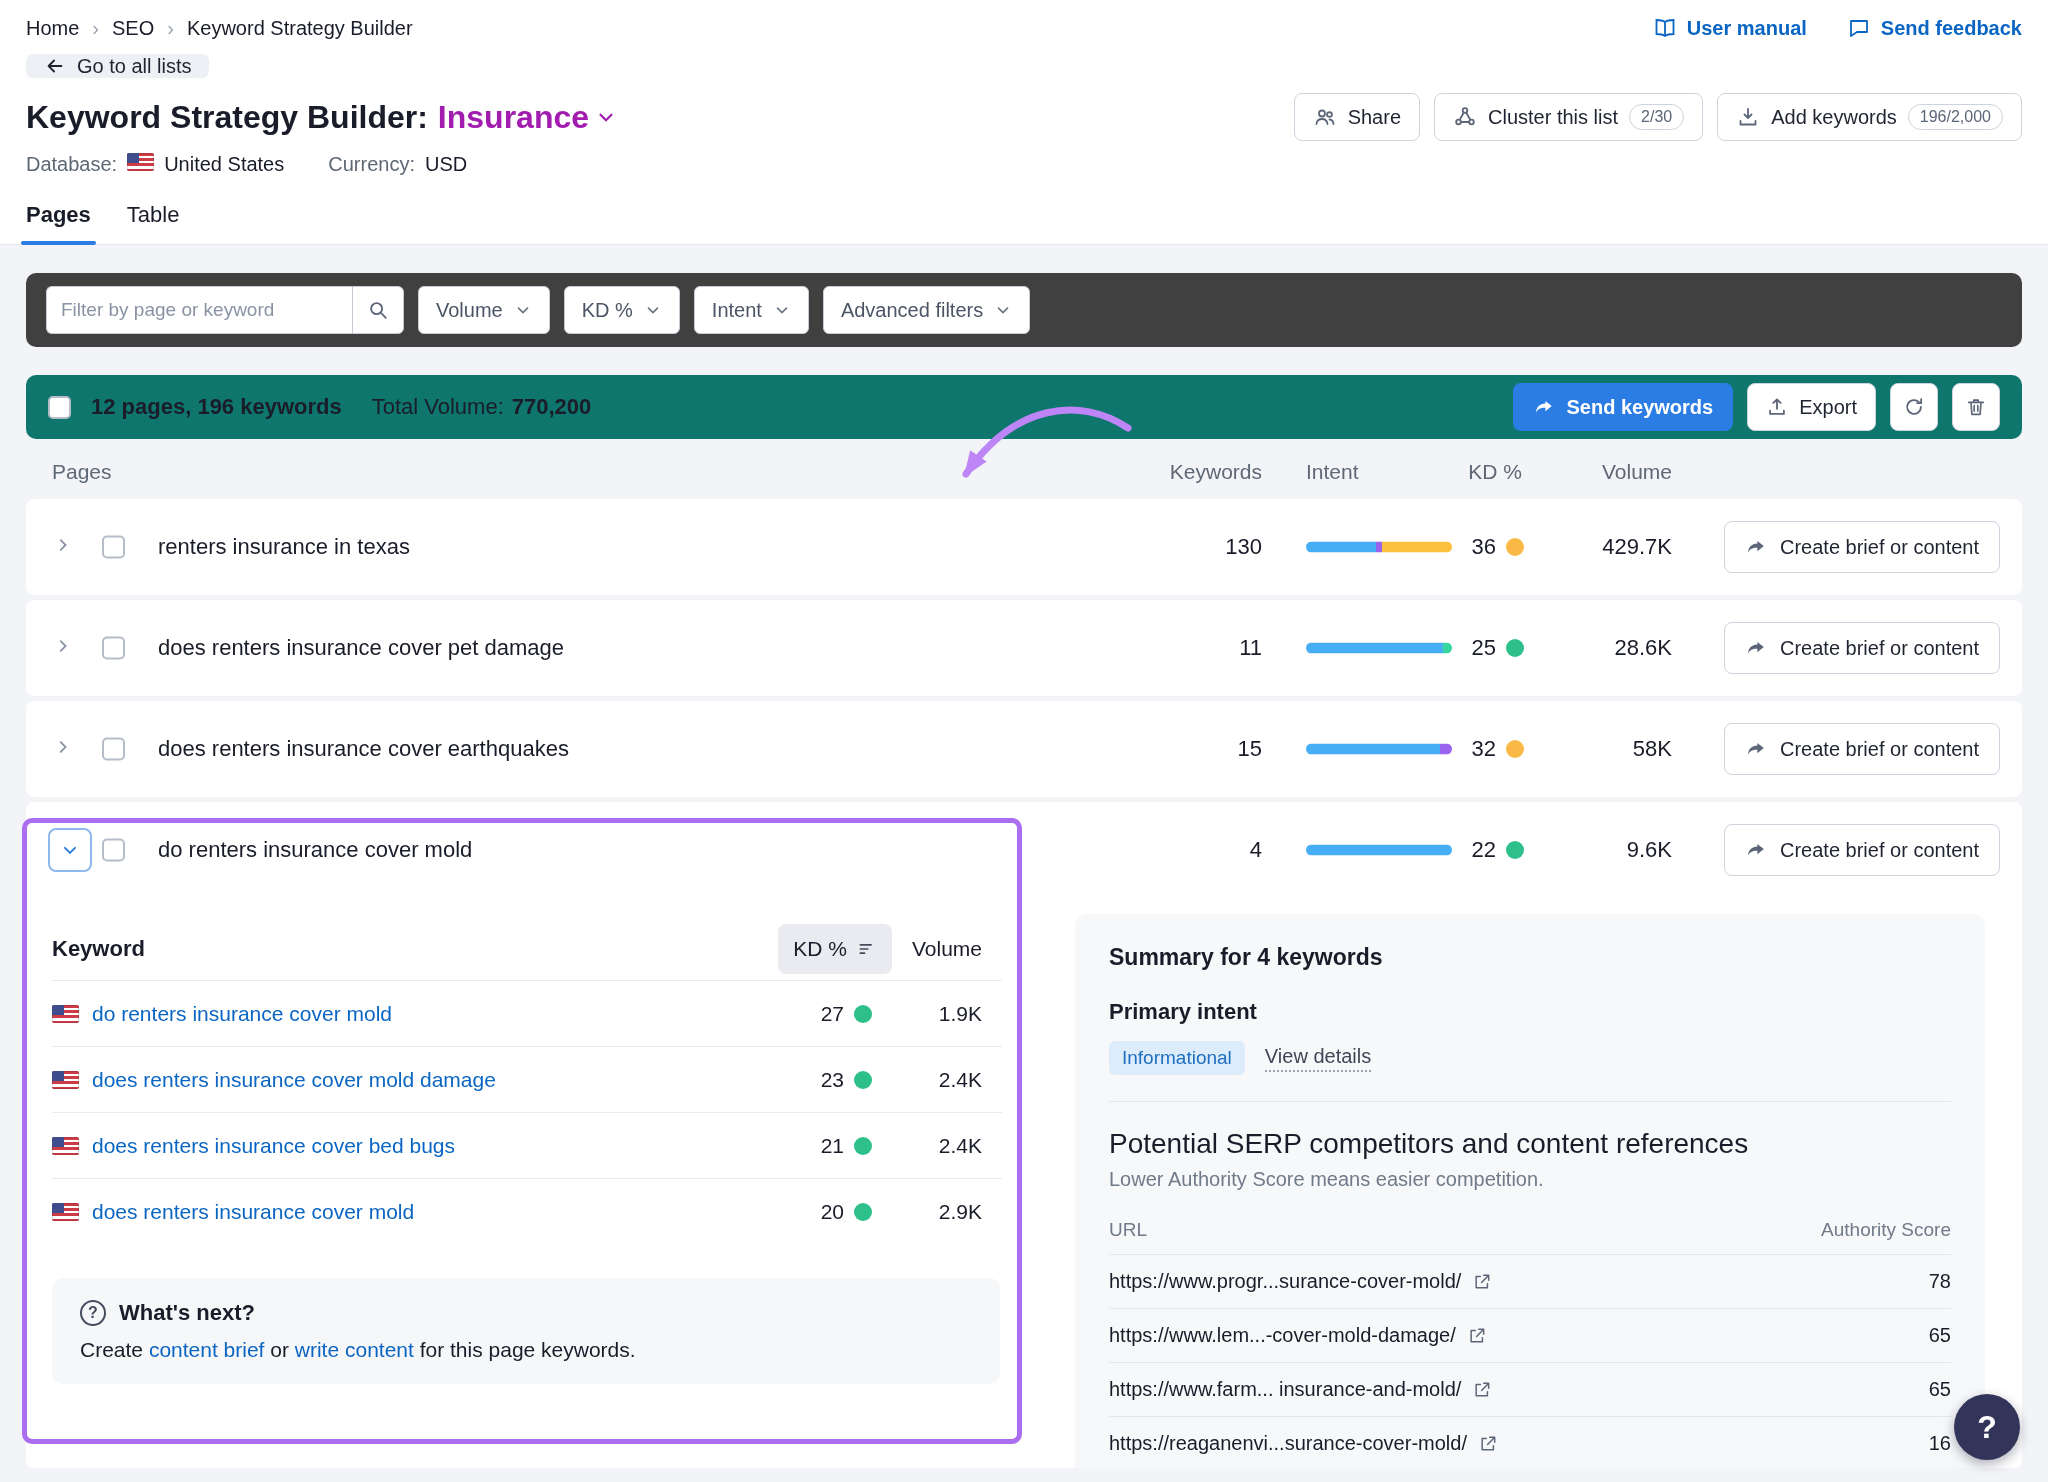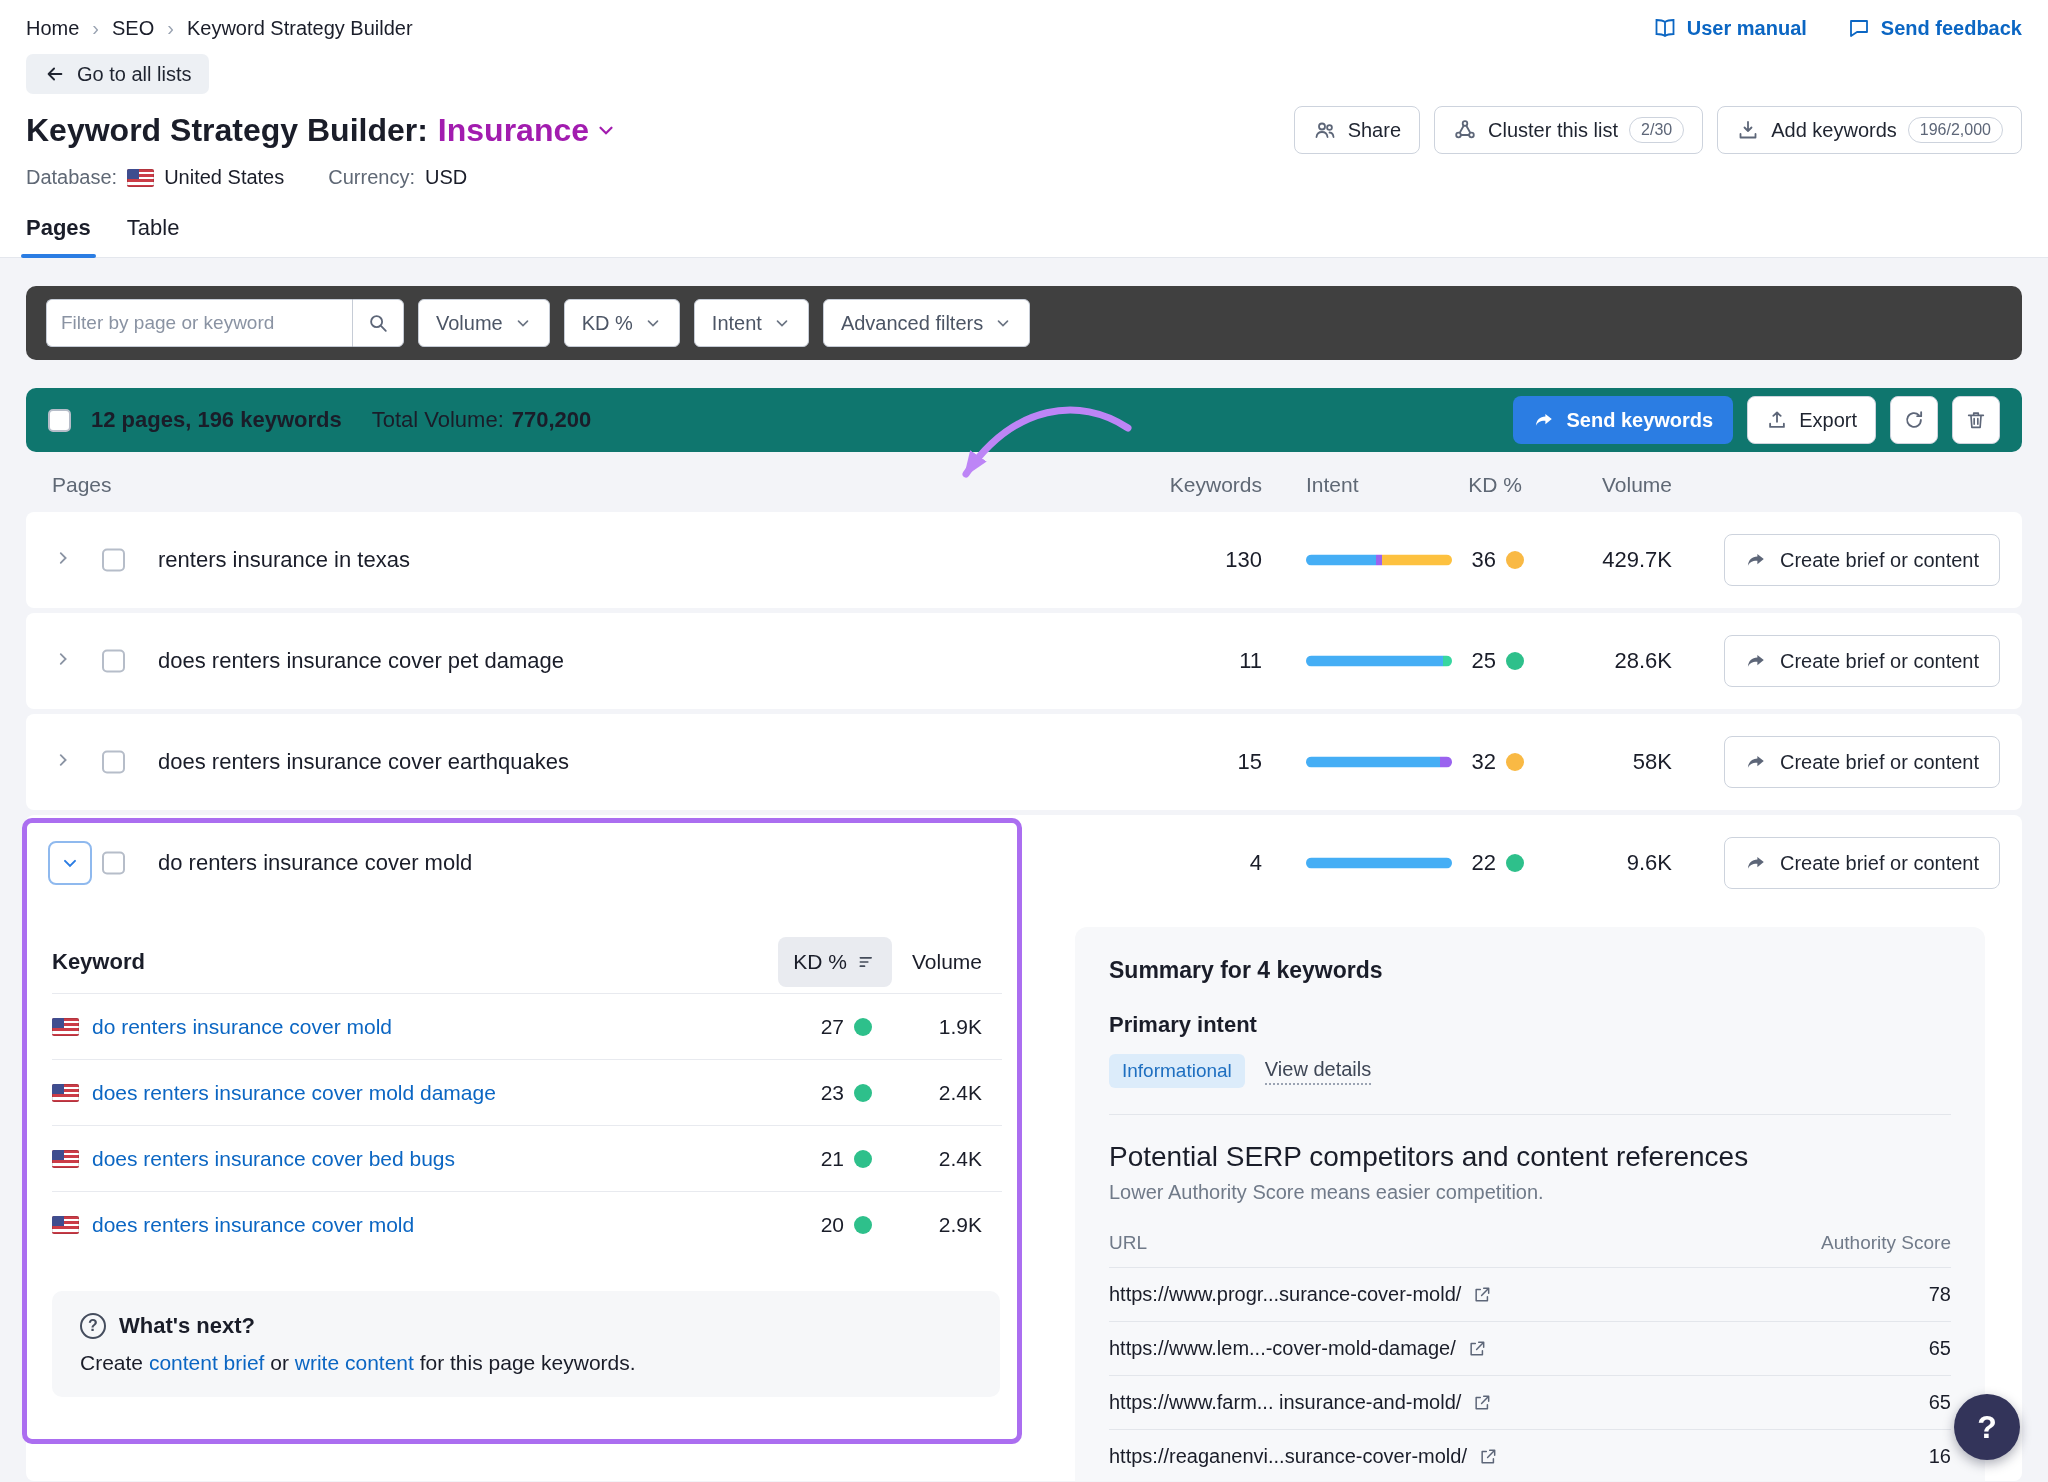--- a/index.html
+++ b/index.html
@@ -16,32 +16,32 @@
   .top-white{background:#fff}
   .topbar{display:flex;justify-content:space-between;align-items:center;padding:16px 26px 0}
   .breadcrumb{display:flex;align-items:center;gap:13px;font-size:20px;color:#1a1d29}
   .breadcrumb .sep{color:#9aa3b2;font-size:20px}
   .crumb{cursor:pointer}
   .top-links{display:flex;gap:40px}
   .top-link{display:flex;align-items:center;gap:10px;color:#0b66c3;font-size:20px;font-weight:600;cursor:pointer}
 
   .back-row{padding:14px 26px 0}
   .btn-muted{display:inline-flex;align-items:center;gap:11px;background:#edf0f4;border:none;border-radius:7px;
-    height:40px;padding:0 18px;font-size:20px;color:#1f2430;cursor:pointer}
+    height:24px;padding:0 18px;font-size:20px;color:#1f2430;cursor:pointer}
 
   .title-row{display:flex;justify-content:space-between;align-items:center;padding:12px 26px 0}
   .page-title{font-size:32px;font-weight:700;display:flex;align-items:center}
   .list-name{color:#a21caf;margin-left:10px;display:inline-flex;align-items:center;gap:6px;cursor:pointer}
   .actions{display:flex;gap:14px}
   .btn{display:inline-flex;align-items:center;gap:11px;background:#fff;border:1px solid #cdd3dd;border-radius:8px;
     padding:14px 18px;height:48px;font-size:20px;color:#1f2430;cursor:pointer;white-space:nowrap}
   .btn .icon{color:#5d6678}
   .pill{border:1px solid #cdd3dd;border-radius:999px;padding:3px 11px;font-size:16px;color:#5d6678}
 
-  .meta-row{display:flex;align-items:center;padding:12px 26px 0;font-size:20px}
+  .meta-row{display:flex;align-items:flex-start;padding:12px 26px 0;font-size:20px}
   .meta-label{color:#5f6875;margin-right:10px}
   .meta-value{color:#1a1d29}
   .meta-gap{width:44px}
 
   .tabs{display:flex;gap:36px;padding:26px 26px 0;border-bottom:1px solid #e4e7ed}
   .tab{font-size:22px;padding-bottom:16px;color:#1a1d29;position:relative;cursor:pointer}
   .tab.active{font-weight:700}
   .tab.active::after{content:"";position:absolute;left:-5px;right:-5px;bottom:-1px;height:4px;background:#2b7de3;border-radius:2px}
 
   

